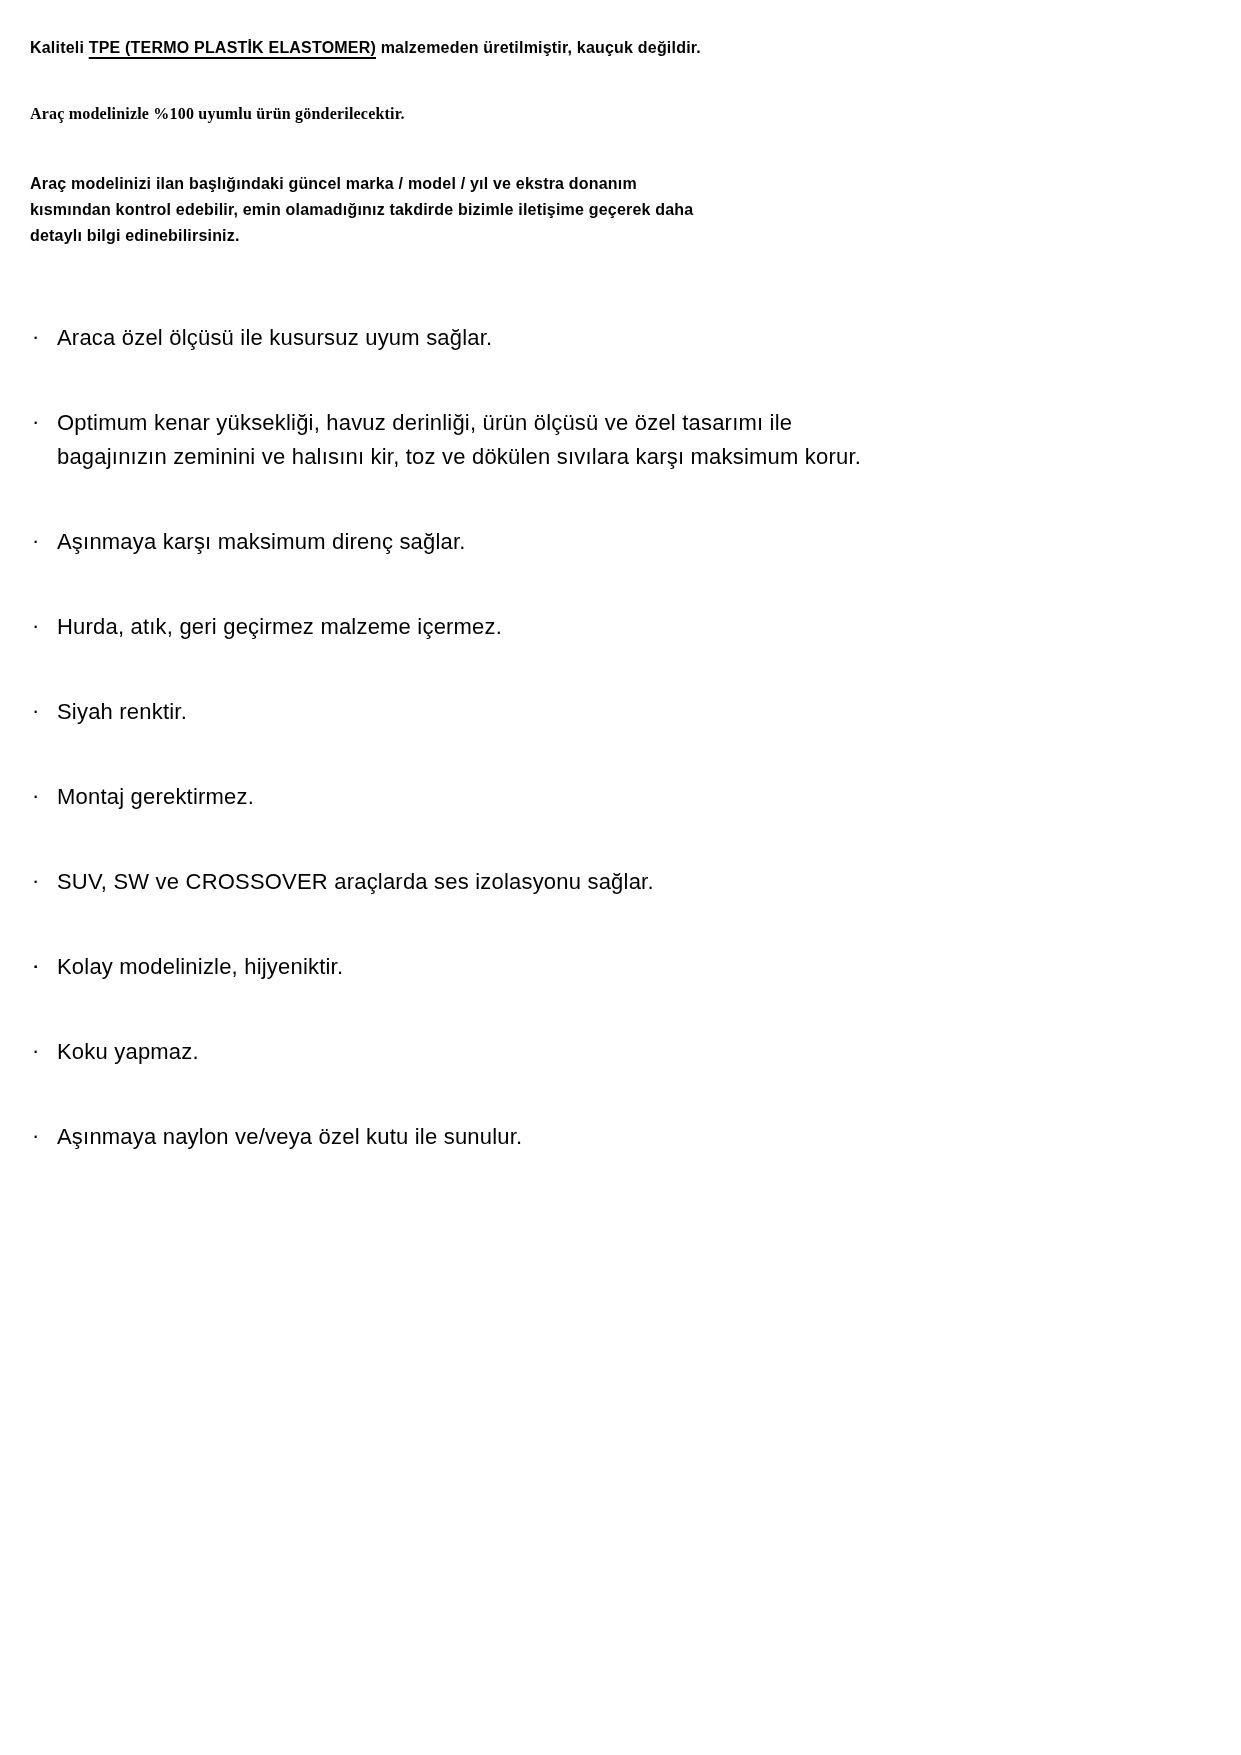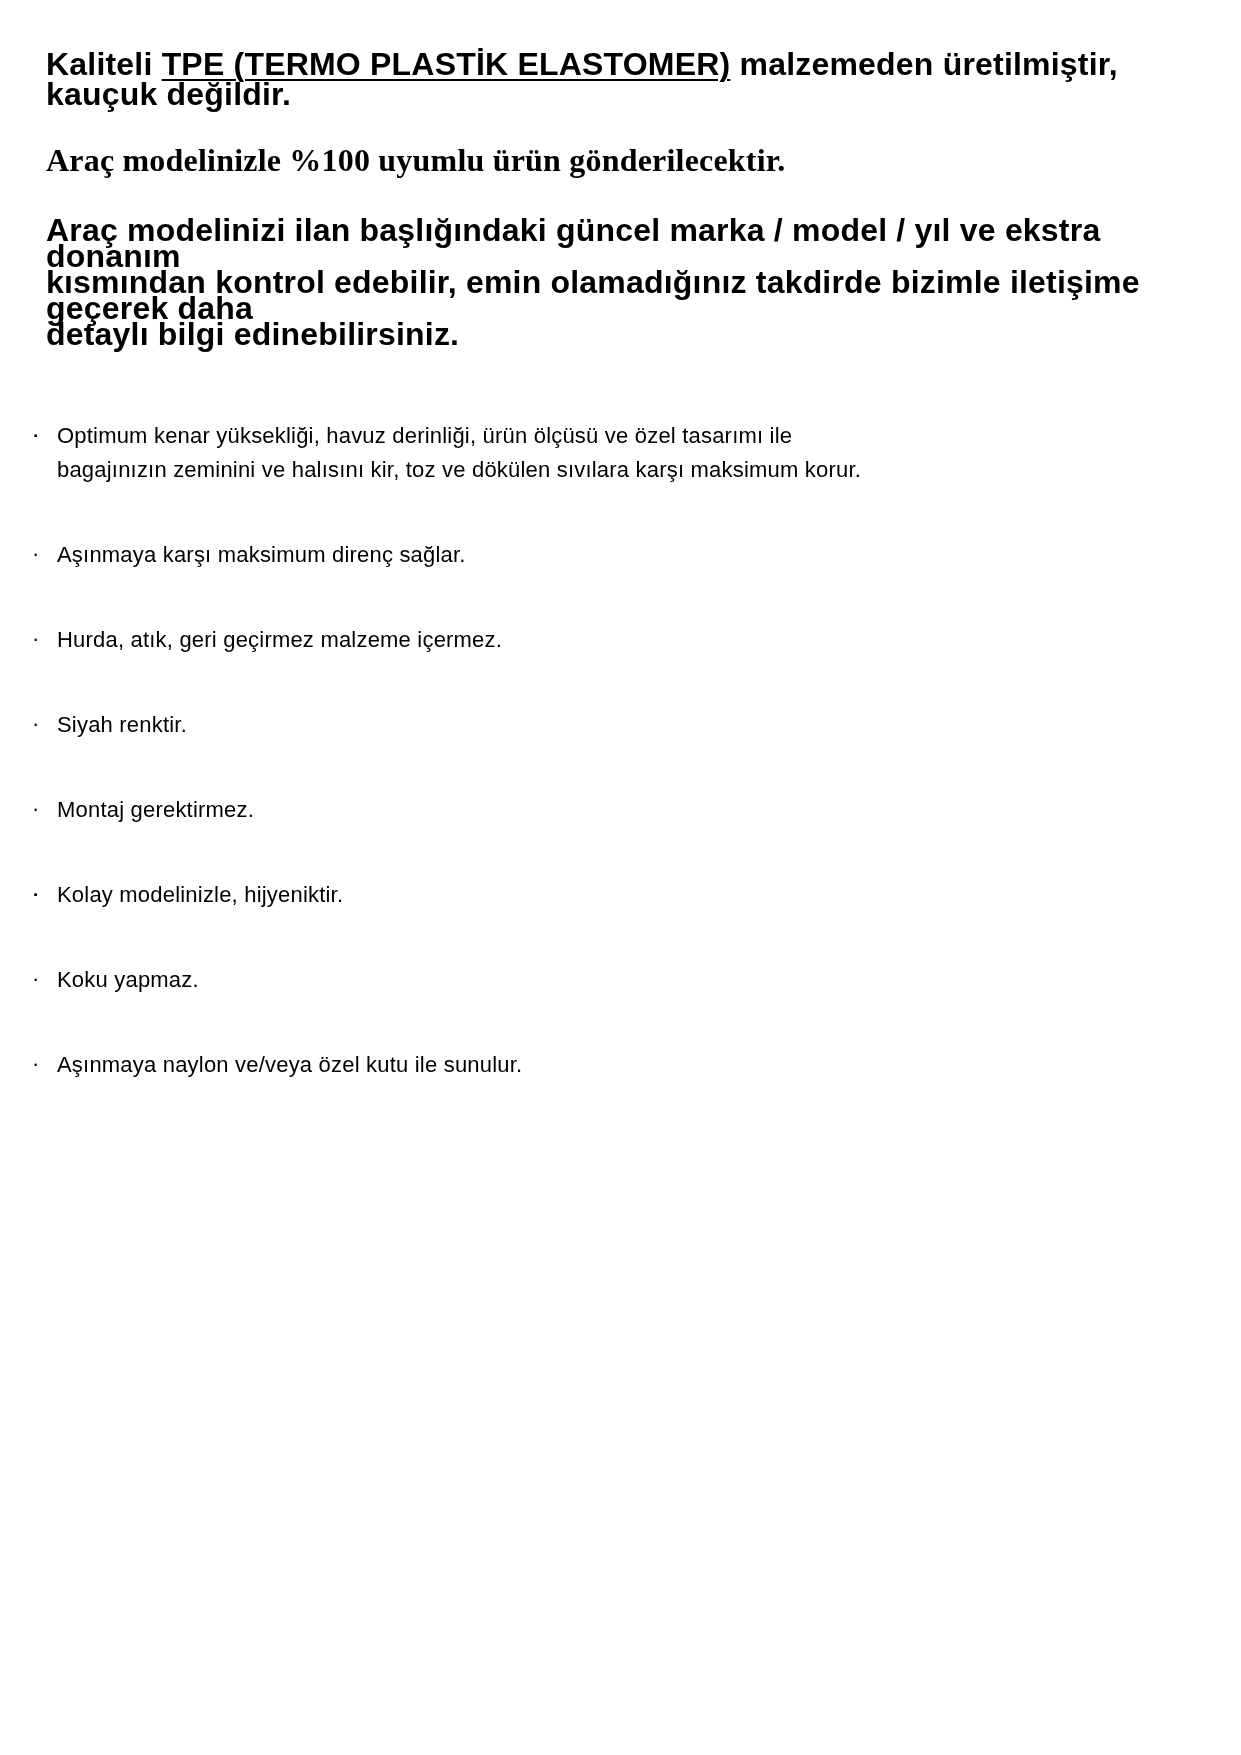--- a/index.html
+++ b/index.html
@@ -14,23 +14,23 @@
     font-family: "Liberation Sans", sans-serif;
     overflow: hidden;
   }
   .doc {
     padding: 33px 45px 0 30px;
     box-sizing: border-box;
     width: 100%;
   }
   .h {
     font-weight: bold;
-    font-size: 32px;
+    font-size: 16px;
     line-height: 30px;
-    margin: 16px;
+    margin: 0;
     white-space: pre-line;
     letter-spacing: 0.2px;
   }
   .m-compat { margin-top: 36px; font-family: Liberation Serif, serif; }
   .m-check  { margin-top: 42px; line-height: 26px; }
   .u {
     text-decoration: underline;
     text-decoration-thickness: 2px;
     text-underline-offset: 4px;
   }
@@ -64,27 +64,27 @@
 
   <p class="h"><span>Kaliteli </span><span class="u">TPE (TERMO PLASTİK ELASTOMER)</span><span> malzemeden üretilmiştir, kauçuk değildir.</span></p>
 
   <p class="h m-compat">Araç modelinizle %100 uyumlu ürün gönderilecektir.</p>
 
   <p class="h m-check">Araç modelinizi ilan başlığındaki güncel marka / model / yıl ve ekstra donanım
 kısmından kontrol edebilir, emin olamadığınız takdirde bizimle iletişime geçerek daha
 detaylı bilgi edinebilirsiniz.</p>
 
   <ul class="features">
-      <li><span class="marker">·</span></li>
+      <li><span class="marker">·</span><span class="txt">Araca özel ölçüsü ile kusursuz uyum sağlar.</span></li>
       <li><span class="marker">·</span><span class="txt">Optimum kenar yüksekliği, havuz derinliği, ürün ölçüsü ve özel tasarımı ile
 bagajınızın zeminini ve halısını kir, toz ve dökülen sıvılara karşı maksimum korur.</span></li>
       <li><span class="marker">·</span><span class="txt">Aşınmaya karşı maksimum direnç sağlar.</span></li>
       <li><span class="marker">·</span><span class="txt">Hurda, atık, geri geçirmez malzeme içermez.</span></li>
       <li><span class="marker">·</span><span class="txt">Siyah renktir.</span></li>
       <li><span class="marker">·</span><span class="txt">Montaj gerektirmez.</span></li>
-      <li><span class="marker">·</span></li>
+      <li><span class="marker">·</span><span class="txt">SUV, SW ve CROSSOVER araçlarda ses izolasyonu sağlar.</span></li>
       <li><span class="marker">·</span></li>
       <li><span class="marker">·</span><span class="txt">Kolay modelinizle, hijyeniktir.</span></li>
       <li><span class="marker">·</span><span class="txt">Koku yapmaz.</span></li>
       <li><span class="marker">·</span><span class="txt">Aşınmaya naylon ve/veya özel kutu ile sunulur.</span></li>
     </ul>
 
 </main>
 
 </body></html>

